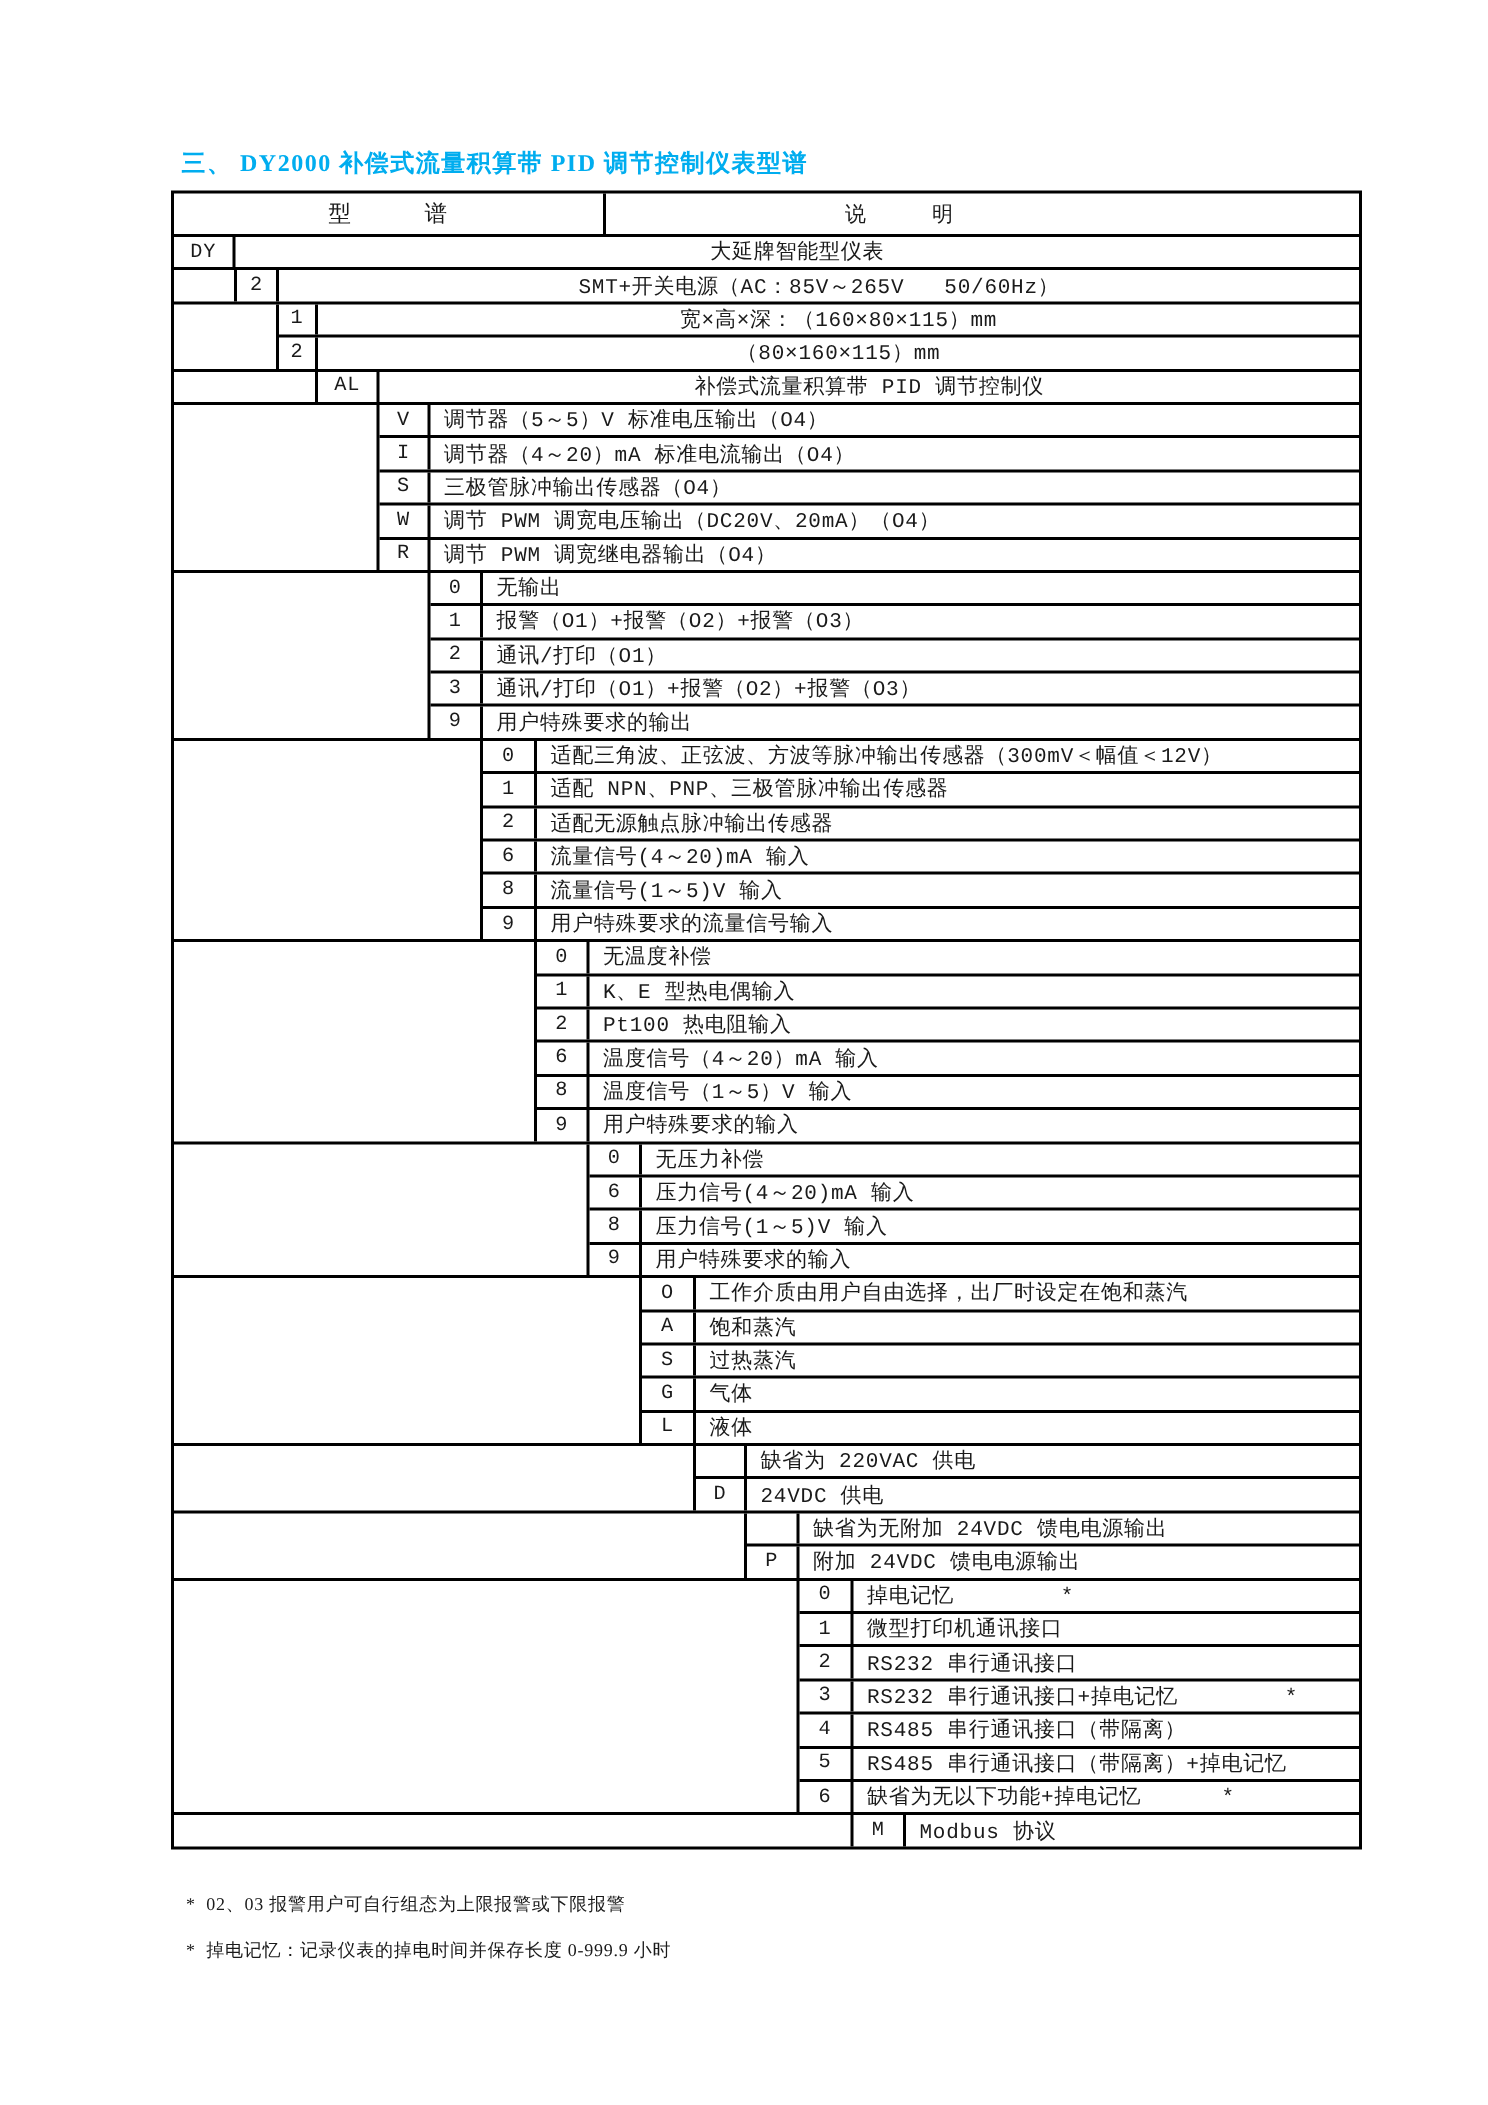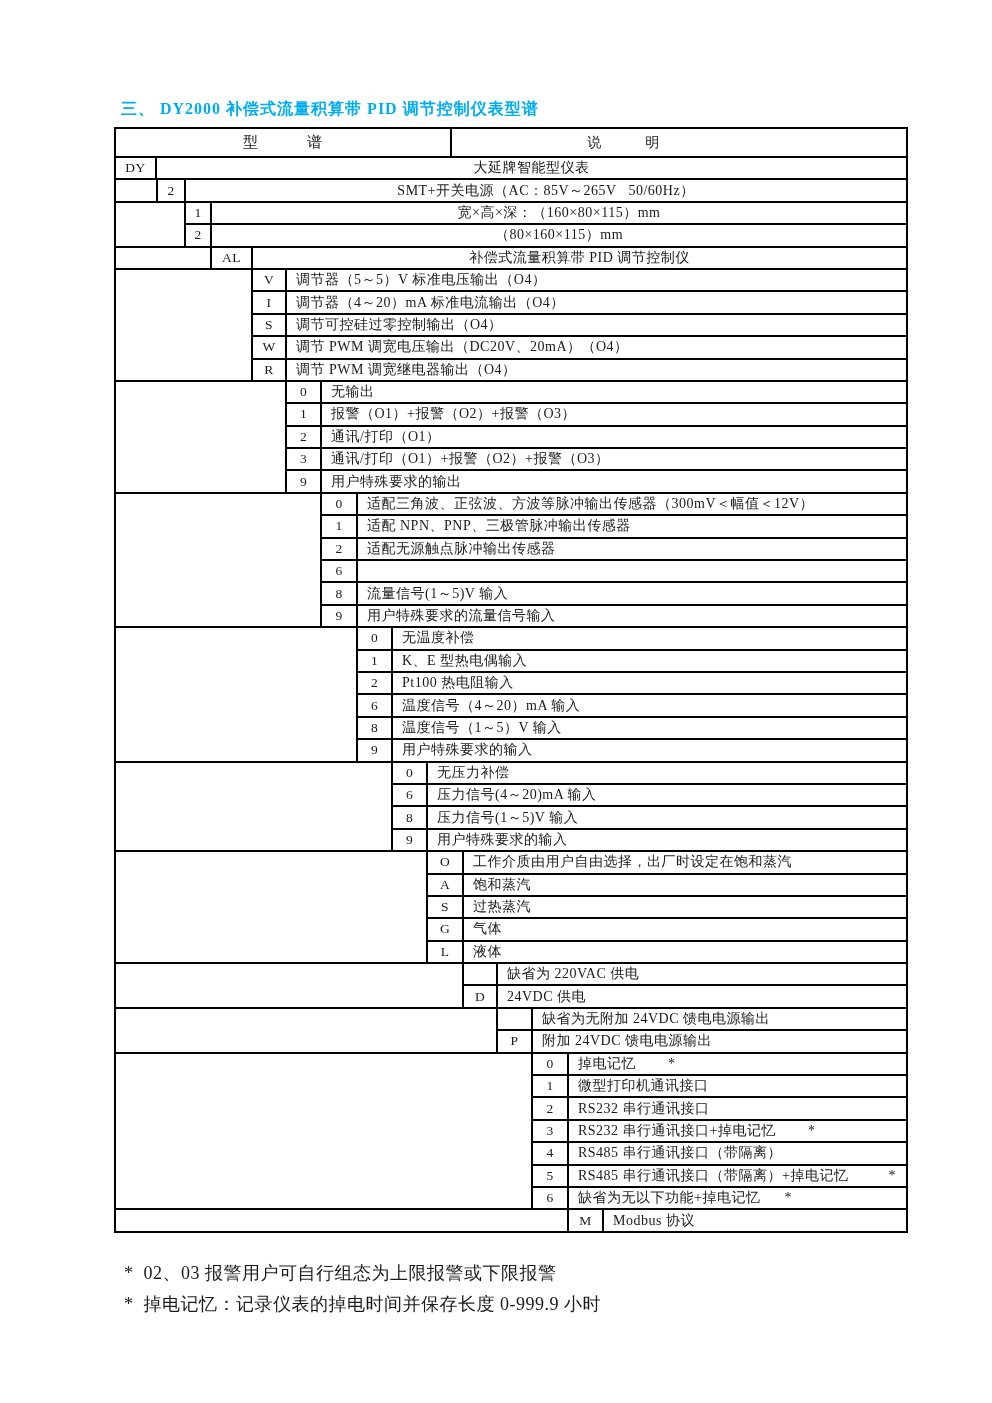--- a/index.html
+++ b/index.html
@@ -11,35 +11,35 @@
     position:absolute;left:121px;top:99px;font-size:16px;font-weight:bold;
     color:#00ADEF;letter-spacing:1px;white-space:pre;
   }
   .model-table{
     position:absolute;left:114px;top:127px;width:794px;
     border:2px solid #000;box-sizing:border-box;background:#fff;
   }
   .header-row{display:flex;height:27px;}
   .hcell{box-sizing:border-box;display:flex;align-items:center;justify-content:center;
     font-size:15px;white-space:pre;letter-spacing:1px;}
-  .hcell.type{width:336px;border-right:2px solid #000;flex:none;}
+  .hcell.type{width:288px;border-right:2px solid #000;flex:none;}
   .hcell.desc{flex:1;padding-right:120px;}
   .group{display:flex;border-top:2px solid #000;}
   .spacer{flex:none;border-right:2px solid #000;box-sizing:border-box;}
-  .rows{flex:1;display:flex;flex-direction:column;min-width:0;}
+  .rows{flex:1;display:flex;flex-direction:column;min-width:0;font-family:Liberation Mono, monospace;}
   .row{display:flex;height:22.4px;box-sizing:border-box;}
   .row:first-child{height:20.4px;}
   .row + .row{border-top:2px solid #000;}
   .code{flex:none;border-right:2px solid #000;box-sizing:border-box;
     display:flex;align-items:center;justify-content:center;
     font-size:13.5px;letter-spacing:0.5px;white-space:pre;}
   .desc{flex:1;display:flex;align-items:center;padding:0 9px;min-width:0;
     font-size:14px;letter-spacing:0.5px;white-space:pre;overflow:hidden;}
   .group.centered .desc{justify-content:center;padding:0 4px;}
-  .notes{position:absolute;left:124px;top:1261px;font-size:18px;letter-spacing:0.5px;}
+  .notes{position:absolute;left:124px;top:1261px;font-size:12px;letter-spacing:0.5px;}
   .note{margin-bottom:12px;white-space:pre;height:19px;}
 </style>
 </head>
 <body>
 
 <div class="page">
   <div class="title" style="color: rgb(0, 173, 239);">三、 DY2000 补偿式流量积算带 PID 调节控制仪表型谱</div>
 
   <div class="model-table">
     <div class="header-row">
@@ -92,21 +92,21 @@
             <div class="row">
               <div class="code" style="width: 34px;">V</div>
               <div class="desc">调节器（5～5）V 标准电压输出（O4）</div>
             </div>
             <div class="row">
               <div class="code" style="width: 34px;">I</div>
               <div class="desc">调节器（4～20）mA 标准电流输出（O4）</div>
             </div>
             <div class="row">
               <div class="code" style="width: 34px;">S</div>
-              <div class="desc">调节可控硅过零控制输出（O4）</div>
+              <div class="desc">三极管脉冲输出传感器（O4）</div>
             </div>
             <div class="row">
               <div class="code" style="width: 34px;">W</div>
               <div class="desc">调节 PWM 调宽电压输出（DC20V、20mA）（O4）</div>
             </div>
             <div class="row">
               <div class="code" style="width: 34px;">R</div>
               <div class="desc">调节 PWM 调宽继电器输出（O4）</div>
             </div>
           </div>
@@ -146,20 +146,21 @@
             <div class="row">
               <div class="code" style="width: 36px;">1</div>
               <div class="desc">适配 NPN、PNP、三极管脉冲输出传感器</div>
             </div>
             <div class="row">
               <div class="code" style="width: 36px;">2</div>
               <div class="desc">适配无源触点脉冲输出传感器</div>
             </div>
             <div class="row">
               <div class="code" style="width: 36px;">6</div>
+              <div class="desc">流量信号(4～20)mA 输入</div>
             </div>
             <div class="row">
               <div class="code" style="width: 36px;">8</div>
               <div class="desc">流量信号(1～5)V 输入</div>
             </div>
             <div class="row">
               <div class="code" style="width: 36px;">9</div>
               <div class="desc">用户特殊要求的流量信号输入</div>
             </div>
           </div>

